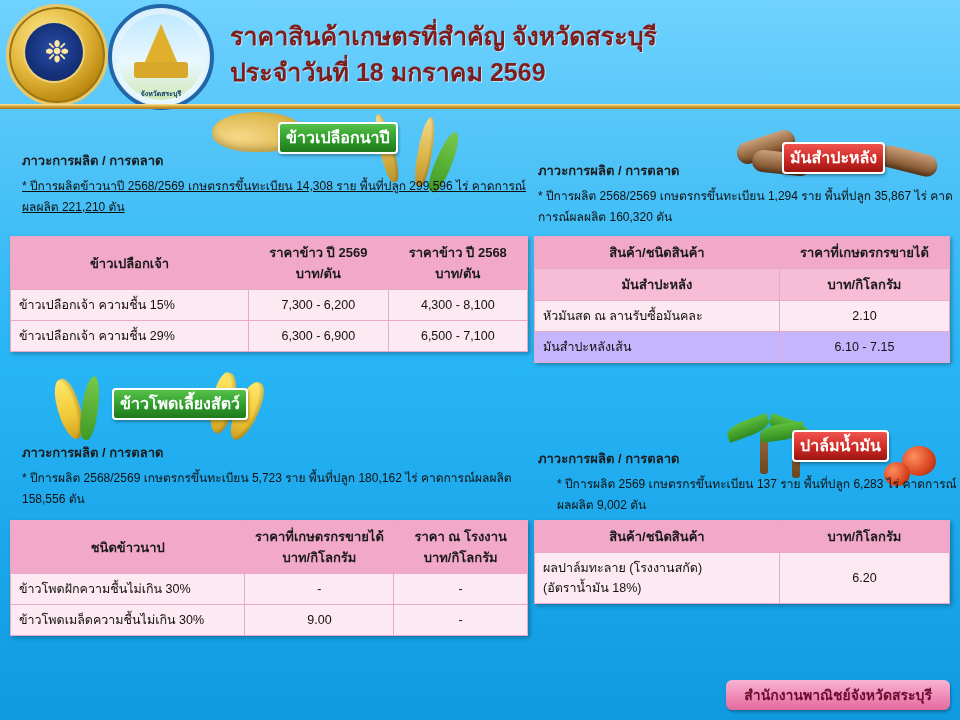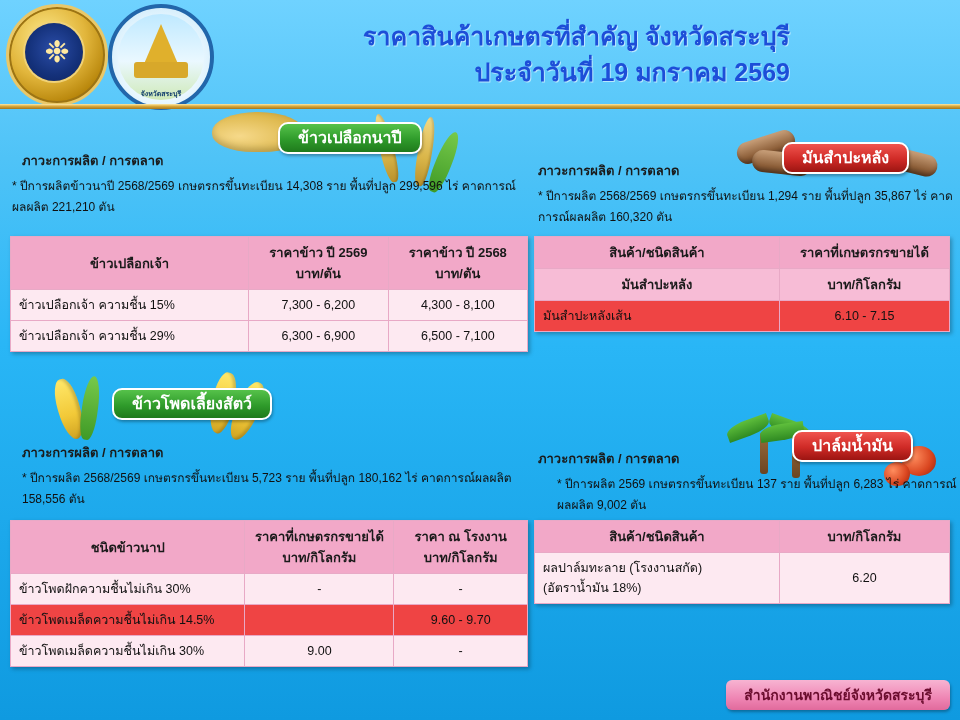--- a/index.html
+++ b/index.html
@@ -20,22 +20,22 @@
     position: absolute;
     top: 0; left: 0;
     width: 960px;
     height: 108px;
   }
   .header-title {
     position: absolute;
     top: 18px;
     left: 230px;
     width: 560px;
-    text-align: right;
-    color: #1d4ed8;
+    text-align: left;
+    color: #7f1d1d;
     font-size: 25px;
     font-weight: bold;
     line-height: 36px;
     text-shadow: 1px 1px 0 rgba(255,255,255,0.55);
   }
   .header-sub {
     display: block;
   }
   .gold-bar {
     position: absolute;
@@ -126,22 +126,22 @@
     font-size: 7px;
     color: #14406e;
     font-weight: bold;
   }
 
   
   .pill {
     position: absolute;
     height: 28px;
     line-height: 28px;
-    padding: 0 18px;
-    border-radius: 10px;
+    padding: 0 6px;
+    border-radius: 4px;
     color: #ffffff;
     font-size: 16px;
     font-weight: bold;
     text-align: center;
     background: linear-gradient(180deg, #56c24a 0%, #2f9b2b 55%, #1f7a1c 100%);
     border: 2px solid #ffffff;
     box-shadow: 1px 2px 3px rgba(0,0,0,0.3);
     white-space: nowrap;
   }
   .pill.red {
@@ -229,21 +229,21 @@
   .tbl thead th {
     background: #f2a8c8;
     font-weight: bold;
     font-size: 13px;
     color: #1a1a1a;
   }
   .tbl tbody td {
     background: #fde9f1;
   }
   .tbl tbody tr.alt td {
-    background: #ef4444;
+    background: #c4b5fd;
   }
   .c { text-align: center; }
   .l { text-align: left; }
   .sub-th {
     background: #f7bcd6 !important;
     font-weight: normal;
   }
 
   
   .footer {
@@ -272,35 +272,35 @@
 
   <div class="seal">
     <div class="seal-sky"></div>
     <div class="seal-temple"></div>
     <div class="seal-base"></div>
     <div class="seal-text">จังหวัดสระบุรี</div>
   </div>
 
   <div class="header-title">
     <span>ราคาสินค้าเกษตรที่สำคัญ จังหวัดสระบุรี</span>
-    <span class="header-sub">ประจำวันที่ 19 มกราคม 2569</span>
+    <span class="header-sub">ประจำวันที่ 18 มกราคม 2569</span>
   </div>
 
   <div class="gold-bar"></div>
 </div>
 
 <div class="deco rice-pile" style="top:112px; left:212px;"></div>
 <div class="deco wheat" style="top:112px; left:388px; transform:rotate(-14deg);"></div>
 <div class="deco wheat" style="top:116px; left:412px; transform:rotate(10deg);"></div>
 <div class="deco leaf" style="top:130px; left:436px; transform:rotate(22deg);"></div>
 
 <div class="pill" style="top:122px; left:278px;">ข้าวเปลือกนาปี</div>
 
 <div class="sec-head" style="top:150px; left:22px;">ภาวะการผลิต / การตลาด</div>
-<div class="sec-note" style="top:176px; left:12px; width:505px;">* ปีการผลิตข้าวนาปี 2568/2569 เกษตรกรขึ้นทะเบียน 14,308 ราย พื้นที่ปลูก 299,596 ไร่  คาดการณ์ผลผลิต 221,210 ตัน</div>
+<div class="sec-note" style="top:176px; left:22px; width:505px;text-decoration:underline;">* ปีการผลิตข้าวนาปี 2568/2569 เกษตรกรขึ้นทะเบียน 14,308 ราย พื้นที่ปลูก 299,596 ไร่  คาดการณ์ผลผลิต 221,210 ตัน</div>
 
 <table class="tbl" style="top:236px; left:10px; width:518px;">
   <thead>
     <tr>
       <th class="c" rowspan="1" style="width:245px;margin-top:21px;">ข้าวเปลือกเจ้า</th>
       <th class="c" style="width:135px;">
         <div>ราคาข้าว ปี 2569</div>
         <div>บาท/ตัน</div>
       </th>
       <th class="c" style="width:135px;">
@@ -337,20 +337,24 @@
     <tr>
       <th class="c" style="width:250px;">สินค้า/ชนิดสินค้า</th>
       <th class="c" style="width:166px;">ราคาที่เกษตรกรขายได้</th>
     </tr>
     <tr>
       <th class="c sub-th">มันสำปะหลัง</th>
       <th class="c sub-th">บาท/กิโลกรัม</th>
     </tr>
   </thead>
   <tbody>
+    <tr>
+      <td class="l">หัวมันสด ณ ลานรับซื้อมันคละ</td>
+      <td class="c">2.10</td>
+    </tr>
     <tr class="alt">
       <td class="l">มันสำปะหลังเส้น</td>
       <td class="c">6.10 - 7.15</td>
     </tr>
   </tbody>
 </table>
 
 <div class="deco corn" style="top:378px; left:58px; transform:rotate(-16deg);"></div>
 <div class="deco leaf" style="top:376px; left:82px; transform:rotate(8deg);"></div>
 <div class="deco corn" style="top:372px; left:212px; transform:rotate(12deg);"></div>
@@ -374,25 +378,20 @@
         <div>บาท/กิโลกรัม</div>
       </th>
     </tr>
   </thead>
   <tbody>
     <tr>
       <td class="l">ข้าวโพดฝักความชื้นไม่เกิน  30%</td>
       <td class="c">-</td>
       <td class="c">-</td>
     </tr>
-    <tr class="alt">
-      <td class="l">ข้าวโพดเมล็ดความชื้นไม่เกิน  14.5%</td>
-      <td class="c"></td>
-      <td class="c">9.60 - 9.70</td>
-    </tr>
     <tr>
       <td class="l">ข้าวโพดเมล็ดความชื้นไม่เกิน  30%</td>
       <td class="c">9.00</td>
       <td class="c">-</td>
     </tr>
   </tbody>
 </table>
 
 <div class="deco palm-trunk" style="top:432px; left:760px;"></div>
 <div class="deco palm-frond" style="top:420px; left:726px; transform:rotate(-20deg);"></div>

